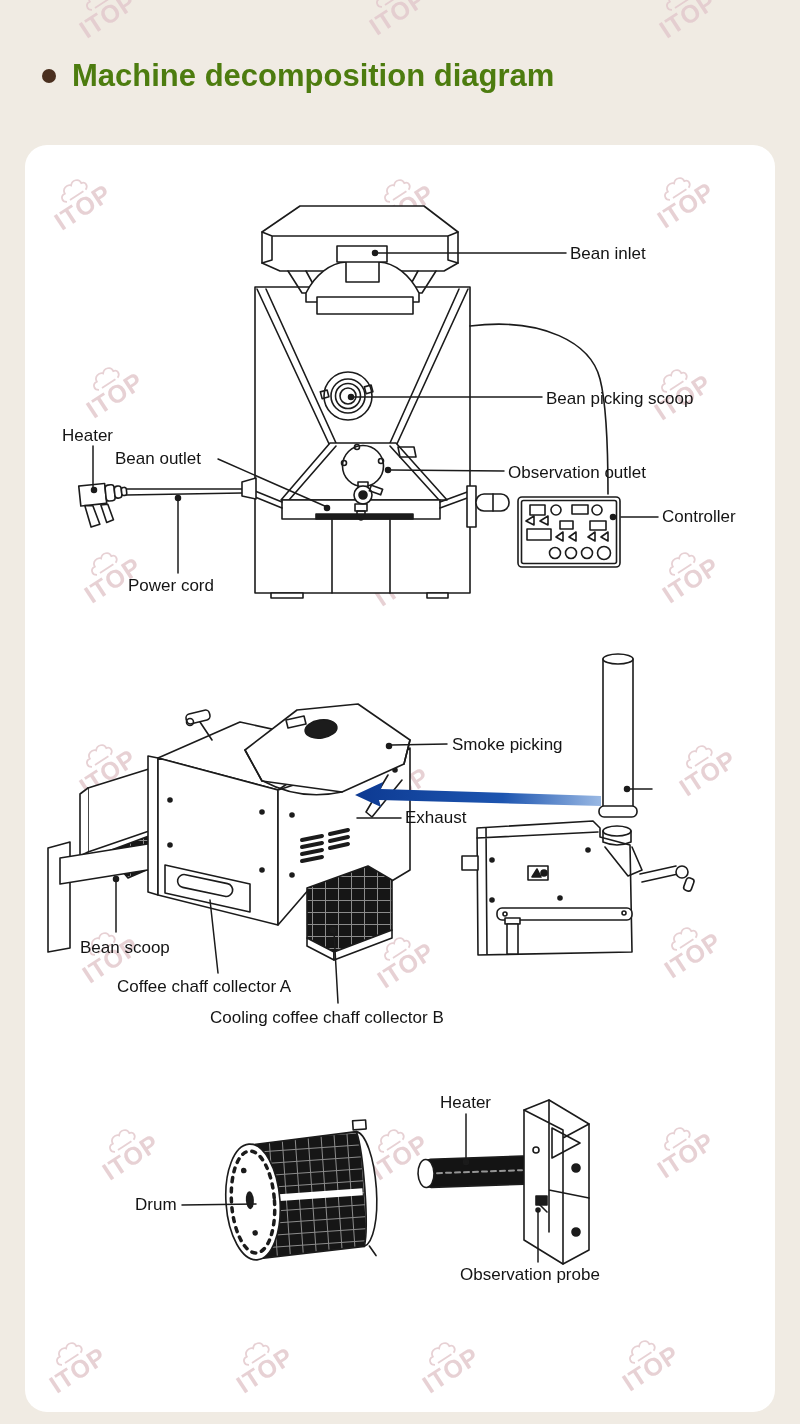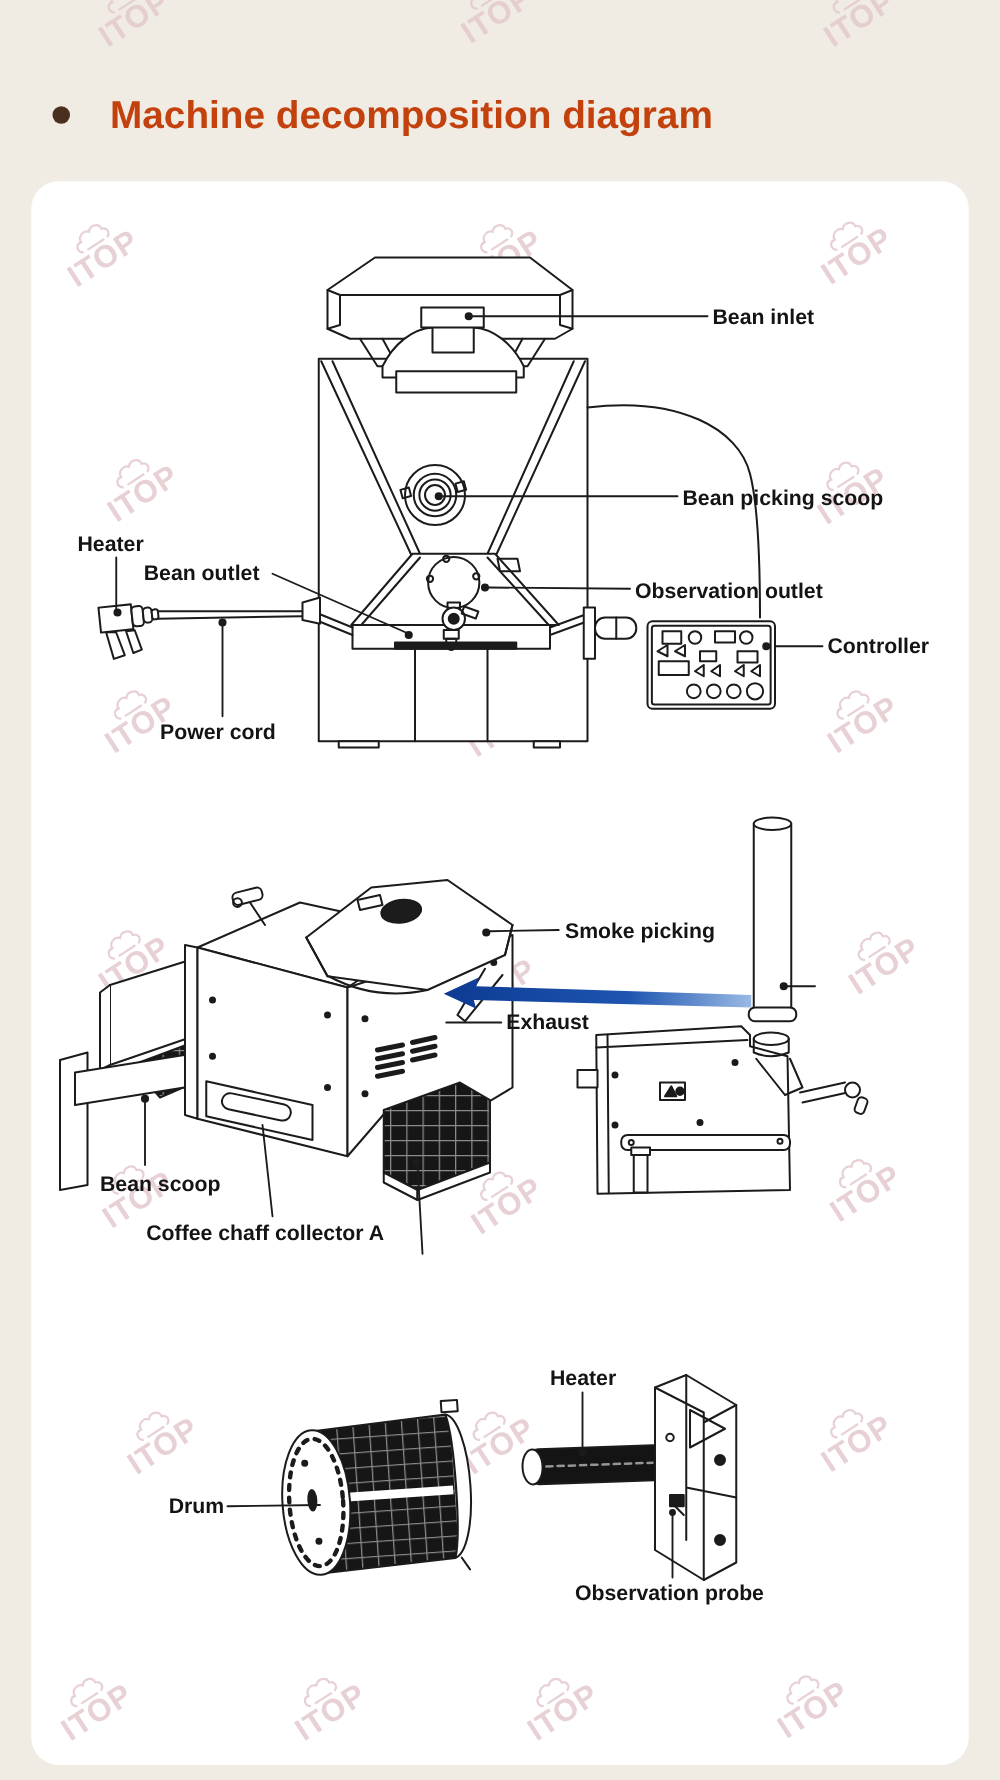--- a/index.html
+++ b/index.html
@@ -4,23 +4,23 @@
 <style>
   html,body{margin:0;padding:0;}
   body{font-family:"Liberation Sans",sans-serif;}
   .page{position:relative;width:800px;height:1424px;background:#f0ebe3;overflow:hidden;}
   .card{position:absolute;left:25px;top:145px;width:750px;height:1267px;background:#ffffff;border-radius:22px;z-index:1;}
   .wm-layer{position:absolute;inset:0;z-index:2;pointer-events:none;}
   .wm{position:absolute;transform:rotate(-33deg);color:#e3c9cd;font-weight:bold;font-size:25px;letter-spacing:1px;opacity:.85;}
   .wm .hat{display:block;margin-left:16px;margin-bottom:-5px;width:32px;height:20px;}
   .title-row{position:absolute;left:42px;top:58px;z-index:4;display:flex;align-items:center;gap:16px;}
   .bullet{width:14px;height:14px;border-radius:50%;background:#4a2f1f;display:inline-block;}
-  .page-title{margin:16px;font-size:31px;font-weight:700;color:#c2410c;letter-spacing:0px;}
+  .page-title{margin:0;font-size:31px;font-weight:700;color:#4d7c0f;letter-spacing:0px;}
   svg.art{position:absolute;left:0;top:0;z-index:3;pointer-events:none;}
-  .lbl{position:absolute;z-index:4;font-weight:700;font-size:17px;line-height:1.15;color:#141414;white-space:nowrap;}
+  .lbl{position:absolute;z-index:4;font-weight:400;font-size:17px;line-height:1.15;color:#141414;white-space:nowrap;}
   .lbl.wrap{white-space:normal;width:120px;}
 </style>
 </head>
 <body>
 
 <div class="page">
 
   <div class="card"></div>
   <div class="wm-layer" id="wm-layer">
       <div class="wm" style="left: 73px; top: -13px;"><svg class="hat" viewBox="0 0 36 22">
@@ -394,18 +394,19 @@
   <div class="lbl" style="left:62px;top:426px">Heater</div>
   <div class="lbl" style="left:115px;top:449px">Bean outlet</div>
   <div class="lbl" style="left:508px;top:463px">Observation outlet</div>
   <div class="lbl" style="left:662px;top:507px">Controller</div>
   <div class="lbl" style="left:128px;top:576px">Power cord</div>
 
   <div class="lbl" style="left:452px;top:735px">Smoke picking</div>
   <div class="lbl" style="left:405px;top:808px">Exhaust</div>
   <div class="lbl" style="left:80px;top:938px">Bean scoop</div>
   <div class="lbl" style="left:117px;top:977px">Coffee chaff collector A</div>
+  <div class="lbl" style="left:210px;top:1008px">Cooling coffee chaff collector B</div>
 
   <div class="lbl" style="left:135px;top:1195px">Drum</div>
   <div class="lbl" style="left:440px;top:1093px">Heater</div>
   <div class="lbl" style="left:460px;top:1265px">Observation probe</div>
 
 </div>
 
 </body></html>

